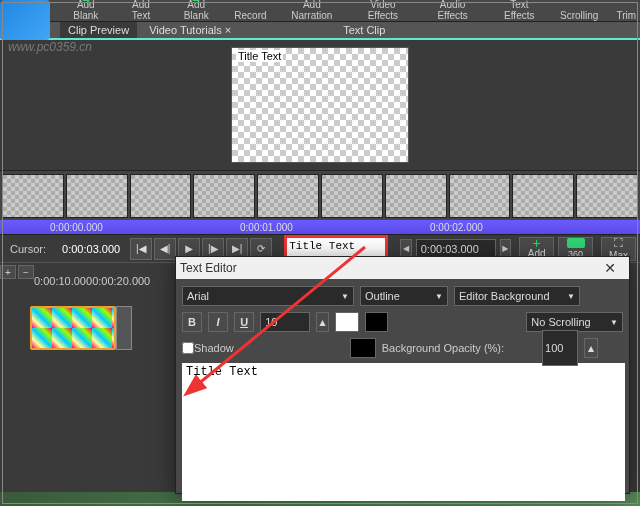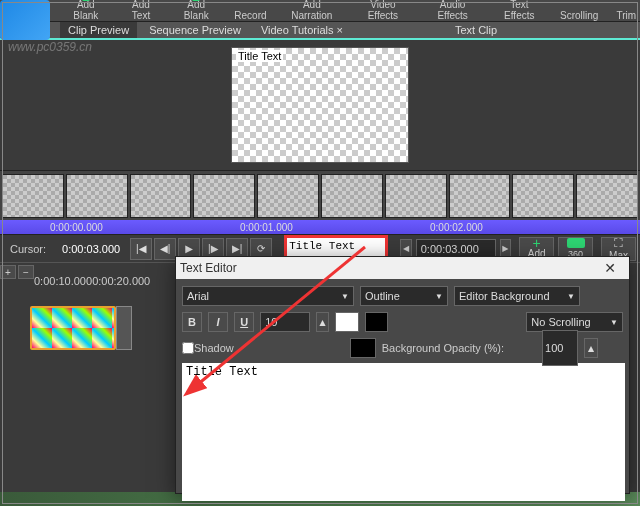--- a/index.html
+++ b/index.html
@@ -131,21 +131,20 @@
   <div class="tool-item">
       <span>Scrolling</span>
     </div>
   <div class="tool-item">
       <span>Trim</span>
     </div>
 </div>
 
 <div class="tabs">
   <div class="tab active">Clip Preview</div>
-  <div class="tab">Sequence Preview</div>
   <div class="tab">Video Tutorials ×</div>
   <div class="text-clip-label">Text Clip</div>
 </div>
 
 <div class="preview-area">
   <div class="preview-box">
     <div class="preview-title">Title Text</div>
   </div>
 </div>
 

